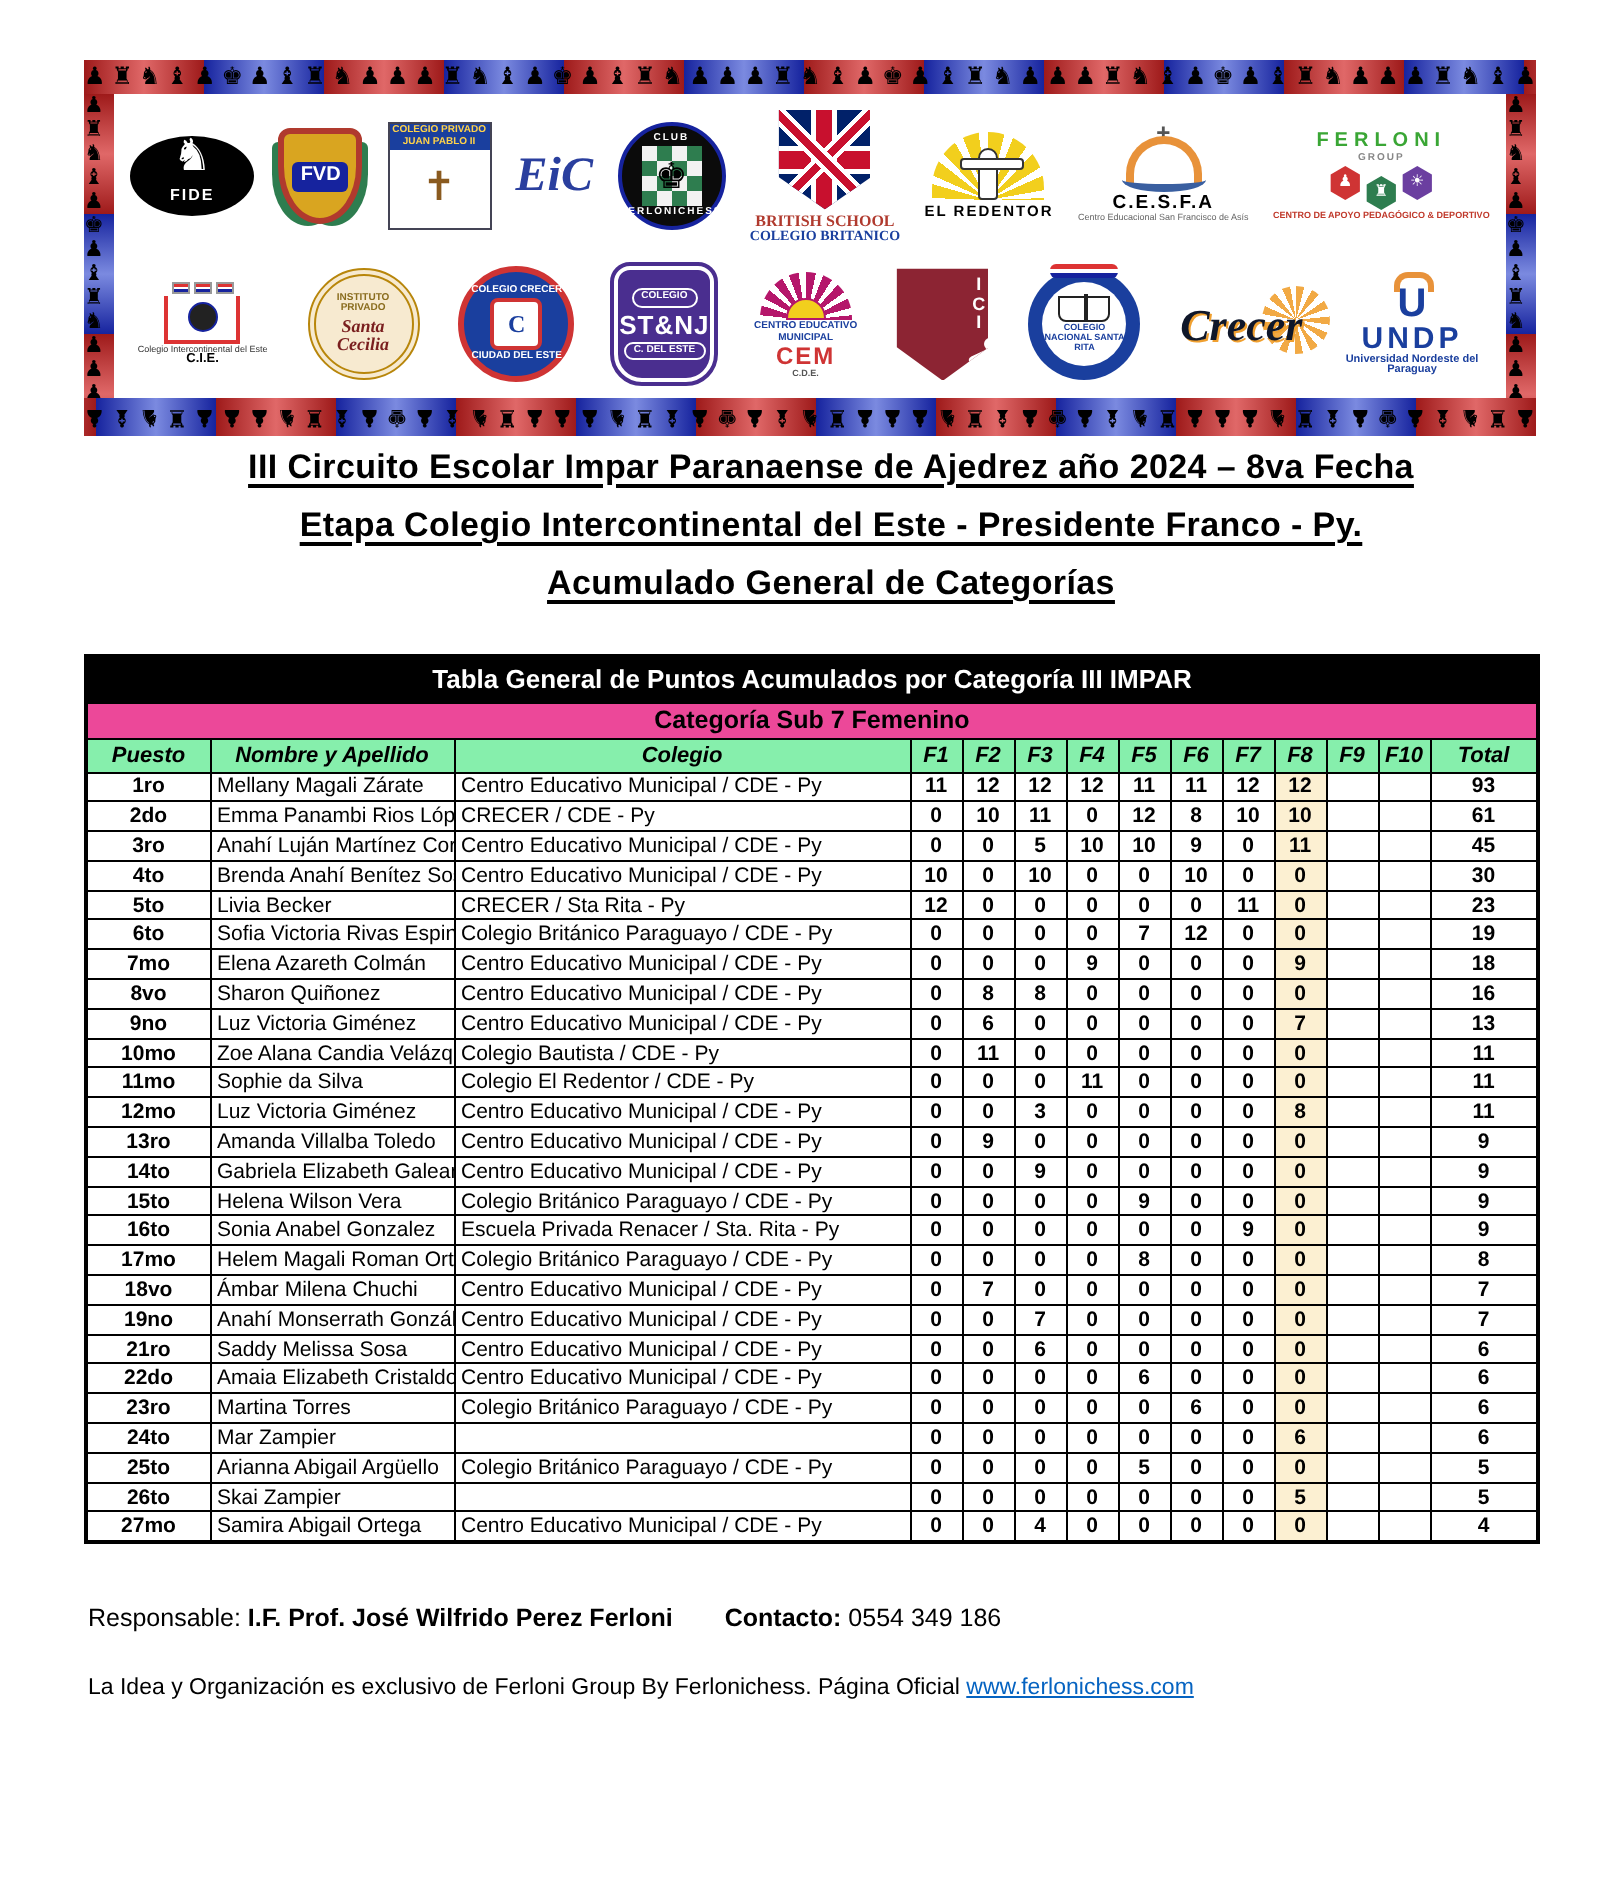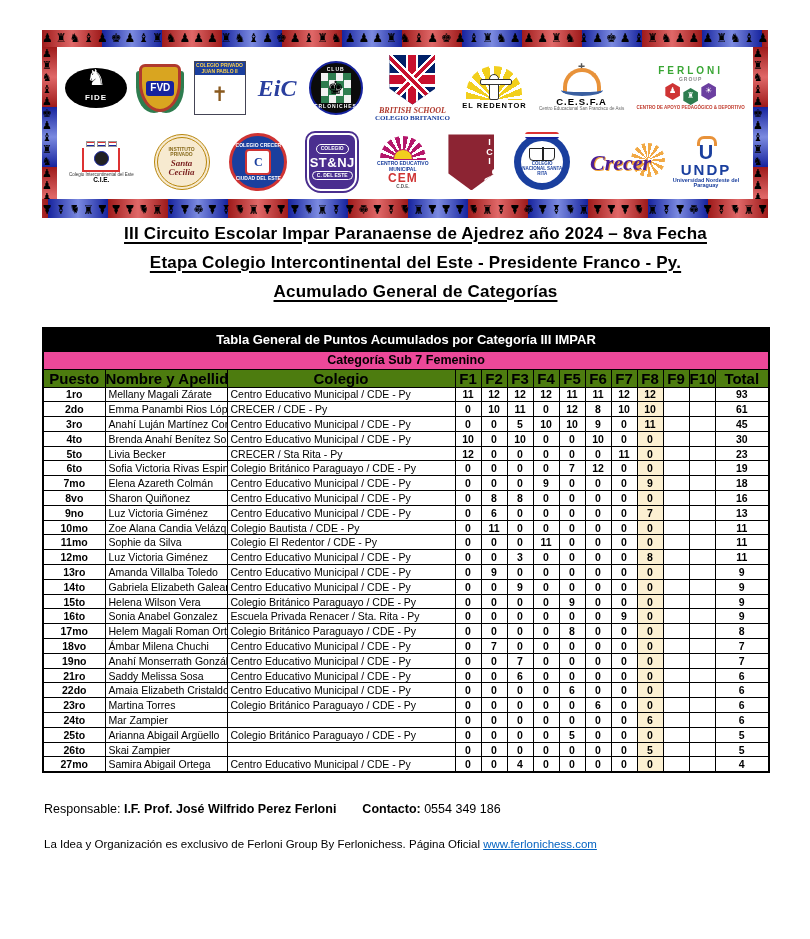--- a/index.html
+++ b/index.html
@@ -57,21 +57,21 @@
     display:flex; align-items:center; justify-content:center; font-size:18px; color:#000; }
 
   .uj-shield { width:46px; height:50px;
     clip-path:polygon(0 0,100% 0,100% 68%,50% 100%,0 68%);
     background:
       linear-gradient(45deg, transparent 44%, #fff 44% 47%, #c8102e 47% 53%, #fff 53% 56%, transparent 56%),
       linear-gradient(-45deg, transparent 44%, #fff 44% 47%, #c8102e 47% 53%, #fff 53% 56%, transparent 56%),
       linear-gradient(90deg, transparent 36%, #fff 36% 41%, #c8102e 41% 59%, #fff 59% 64%, transparent 64%),
       linear-gradient(0deg, transparent 36%, #fff 36% 41%, #c8102e 41% 59%, #fff 59% 64%, transparent 64%),
       #012169; }
-  .brit-l1 { color:#b03a2e; font-weight:bold; font-size:8px; font-family:"Liberation Serif", serif; margin-top:2px;font-style:italic; }
+  .brit-l1 { color:#b03a2e; font-weight:bold; font-size:8px; font-family:"Liberation Serif", serif; margin-top:2px; }
   .brit-l2 { color:#1a3f9e; font-weight:bold; font-size:7px; font-family:"Liberation Serif", serif; }
 
   .red-fan { width:56px; height:34px; border-radius:56px 56px 0 0;
     background:repeating-conic-gradient(from 250deg at 50% 100%, #f2cf1d 0 14deg, #fff 14deg 22deg);
     position:relative; display:flex; align-items:flex-end; justify-content:center; }
   .red-figure { position:absolute; bottom:0; width:10px; height:26px; background:#fff; border:1px solid #333;
     border-radius:5px 5px 2px 2px; }
   .red-figure::before { content:""; position:absolute; left:-10px; top:4px; width:30px; height:4px; background:#fff; border:1px solid #333; border-radius:2px; }
   .red-caption { font-weight:bold; font-size:7.5px; margin-top:2px; letter-spacing:1px; }
 
@@ -138,40 +138,40 @@
     width:34px; height:7px; background:linear-gradient(180deg,#d33 33%,#fff 33% 66%,#16239e 66%); border-radius:3px; }
   .sr-inner { width:42px; height:42px; border-radius:50%; background:#fff; display:flex; flex-direction:column; align-items:center; justify-content:center; }
   .sr-book { width:26px; height:13px; background:#fff; border:1.5px solid #222; border-radius:0 0 4px 4px; position:relative; }
   .sr-book::before { content:""; position:absolute; left:50%; top:-2px; width:1.5px; height:14px; background:#222; }
   .sr-label { font-size:4.5px; color:#1a3f9e; font-weight:bold; margin-top:1px; text-align:center; }
 
   .crecer-wrap { position:relative; display:flex; align-items:center; }
   .crecer-burst { position:absolute; right:-14px; top:-8px; width:34px; height:34px; border-radius:50%;
     background:repeating-conic-gradient(#f0a030 0 14deg, #fff 14deg 28deg); opacity:0.9; }
   .crecer-script { position:relative; font-family:"Liberation Serif", serif; font-style:italic; font-weight:bold;
-    color:#4c1d95; font-size:22px; text-shadow:1px 1px 0 #f0a030; }
+    color:#0f172a; font-size:22px; text-shadow:1px 1px 0 #f0a030; }
 
   .undp-sym { position:relative; width:26px; height:26px; display:flex; align-items:flex-end; justify-content:center; }
   .undp-sym .u { color:#1a3f9e; font-weight:bold; font-size:20px; line-height:20px; }
   .undp-sym::before { content:""; position:absolute; top:0; left:4px; width:14px; height:7px; border:3px solid #e8923a; border-bottom:none; border-radius:7px 7px 0 0; }
   .undp-big { color:#1a3f9e; font-weight:bold; font-size:15px; letter-spacing:2px; }
   .undp-sub { color:#1a3f9e; font-weight:bold; font-size:5.5px; width:70px; }
 
   
   .titles { position:absolute; left:0; top:224px; width:810px; text-align:center; }
   .title-line { font-size:17px; font-weight:bold; text-decoration:underline; text-underline-offset:3px;
     text-decoration-thickness:1.5px; margin-bottom:9px; letter-spacing:0.2px;margin-left:21px; }
 
   
   .results { position:absolute; left:42px; top:327px; width:726px; border-collapse:collapse;
     border:2px solid #000; table-layout:fixed; }
   .results th, .results td { border:1px solid #000; overflow:hidden; white-space:nowrap; }
   .t-title th { background:#000; color:#fff; font-size:13px; font-weight:bold; height:23px; }
   .t-cat th { background:#ec4899; color:#000; font-size:12.5px; font-weight:bold; height:18px; }
-  .t-cols th { background:#4d7c0f; color:#000; font-size:15px; font-weight:bold; height:17px; }
+  .t-cols th { background:#86efac; color:#000; font-size:11px; font-weight:bold; height:17px;font-style:italic; }
   .results td { height:14.8px; font-size:10.5px; padding:0 3px; }
   td.c-rank { text-align:center; font-weight:bold;margin-left:24px; }
   td.c-name, td.c-school { text-align:left; }
   td.c-score { text-align:center; font-weight:bold; padding:0 1px; }
   td.c-score.f8 { background:#fcf0d2; }
   td.c-total { text-align:center; font-weight:bold; }
 
   
   .footer1 { position:absolute; left:44px; top:802px; font-size:12.5px; }
   .footer1 b { font-weight:bold; }

